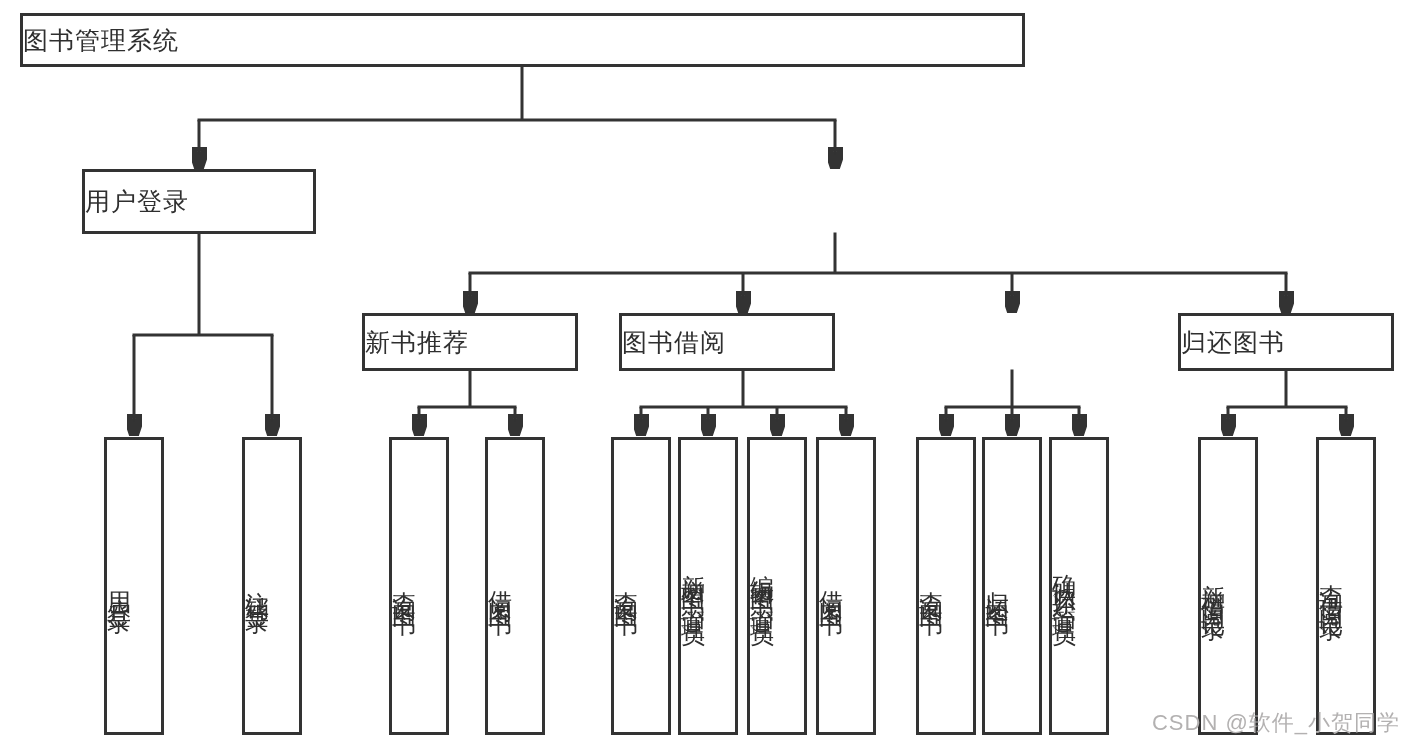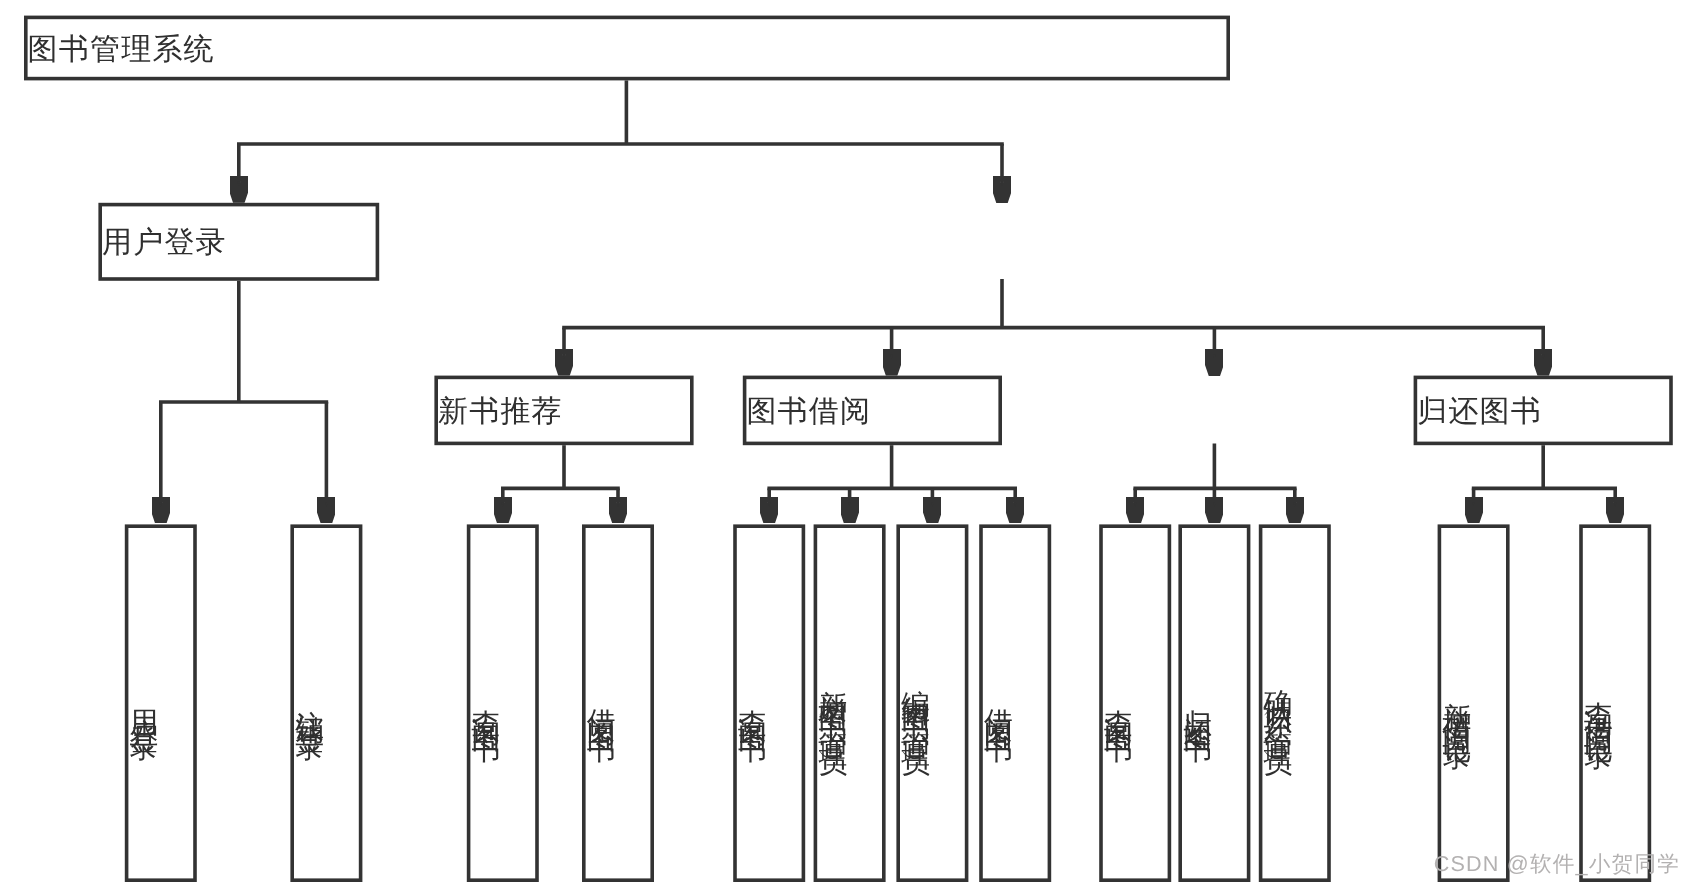--- a/index.html
+++ b/index.html
@@ -34,21 +34,21 @@
   .node-v .vtext {
     writing-mode: vertical-rl;
     text-orientation: mixed;
     letter-spacing: 7px;
     line-height: 1;
   }
   #watermark {
     position: absolute;
     top: 708px;
     right: 5px;
-    font-size: 18px;
+    font-size: 22px;
     color: #b3b1b1;
     z-index: 3;
     letter-spacing: 1px;
     white-space: nowrap;
   }
   
   .n-root   { left: 20px;   top: 13px;  width: 1005px; height: 54px; }
   .n-l2a    { left: 82px;   top: 169px; width: 234px;  height: 65px; }
   .n-l2b    { left: 716px;  top: 169px; width: 237px;  height: 65px; }
   .n-l3     { top: 313px; height: 58px; width: 216px; }

